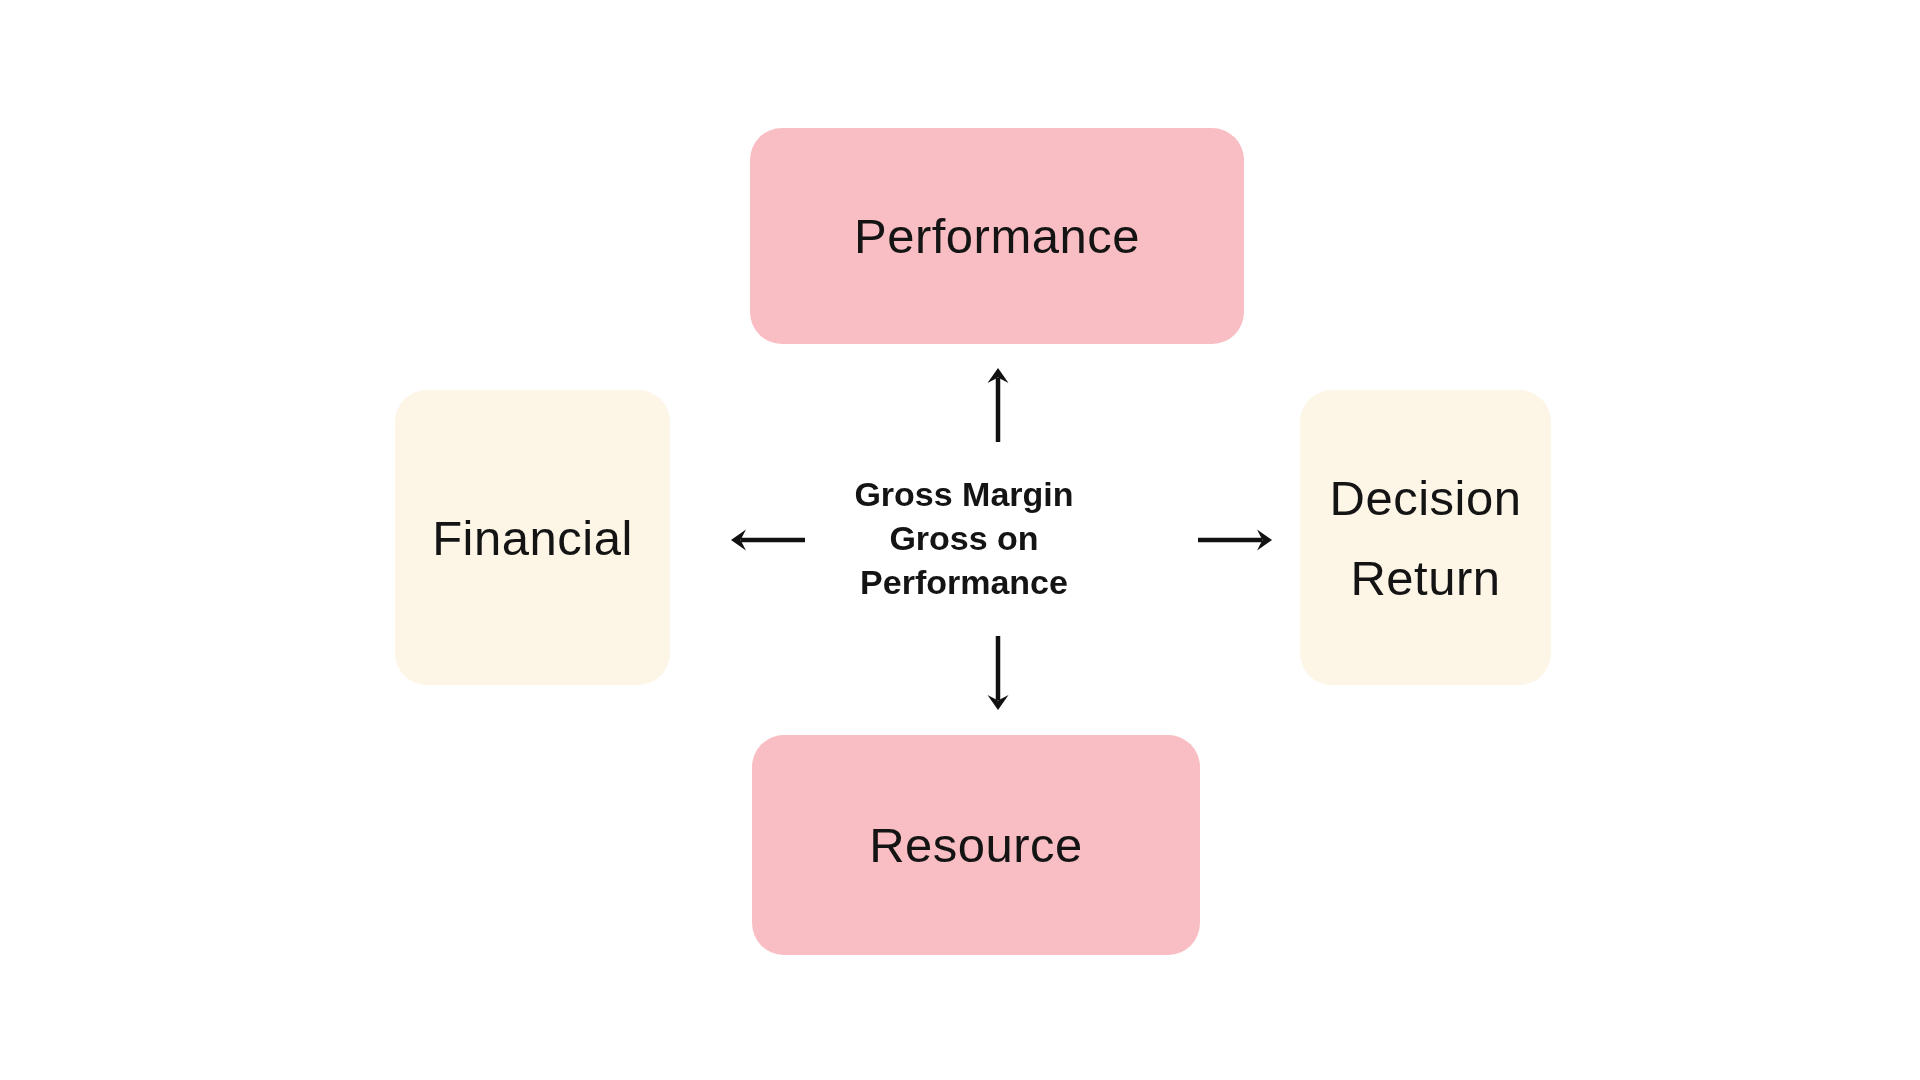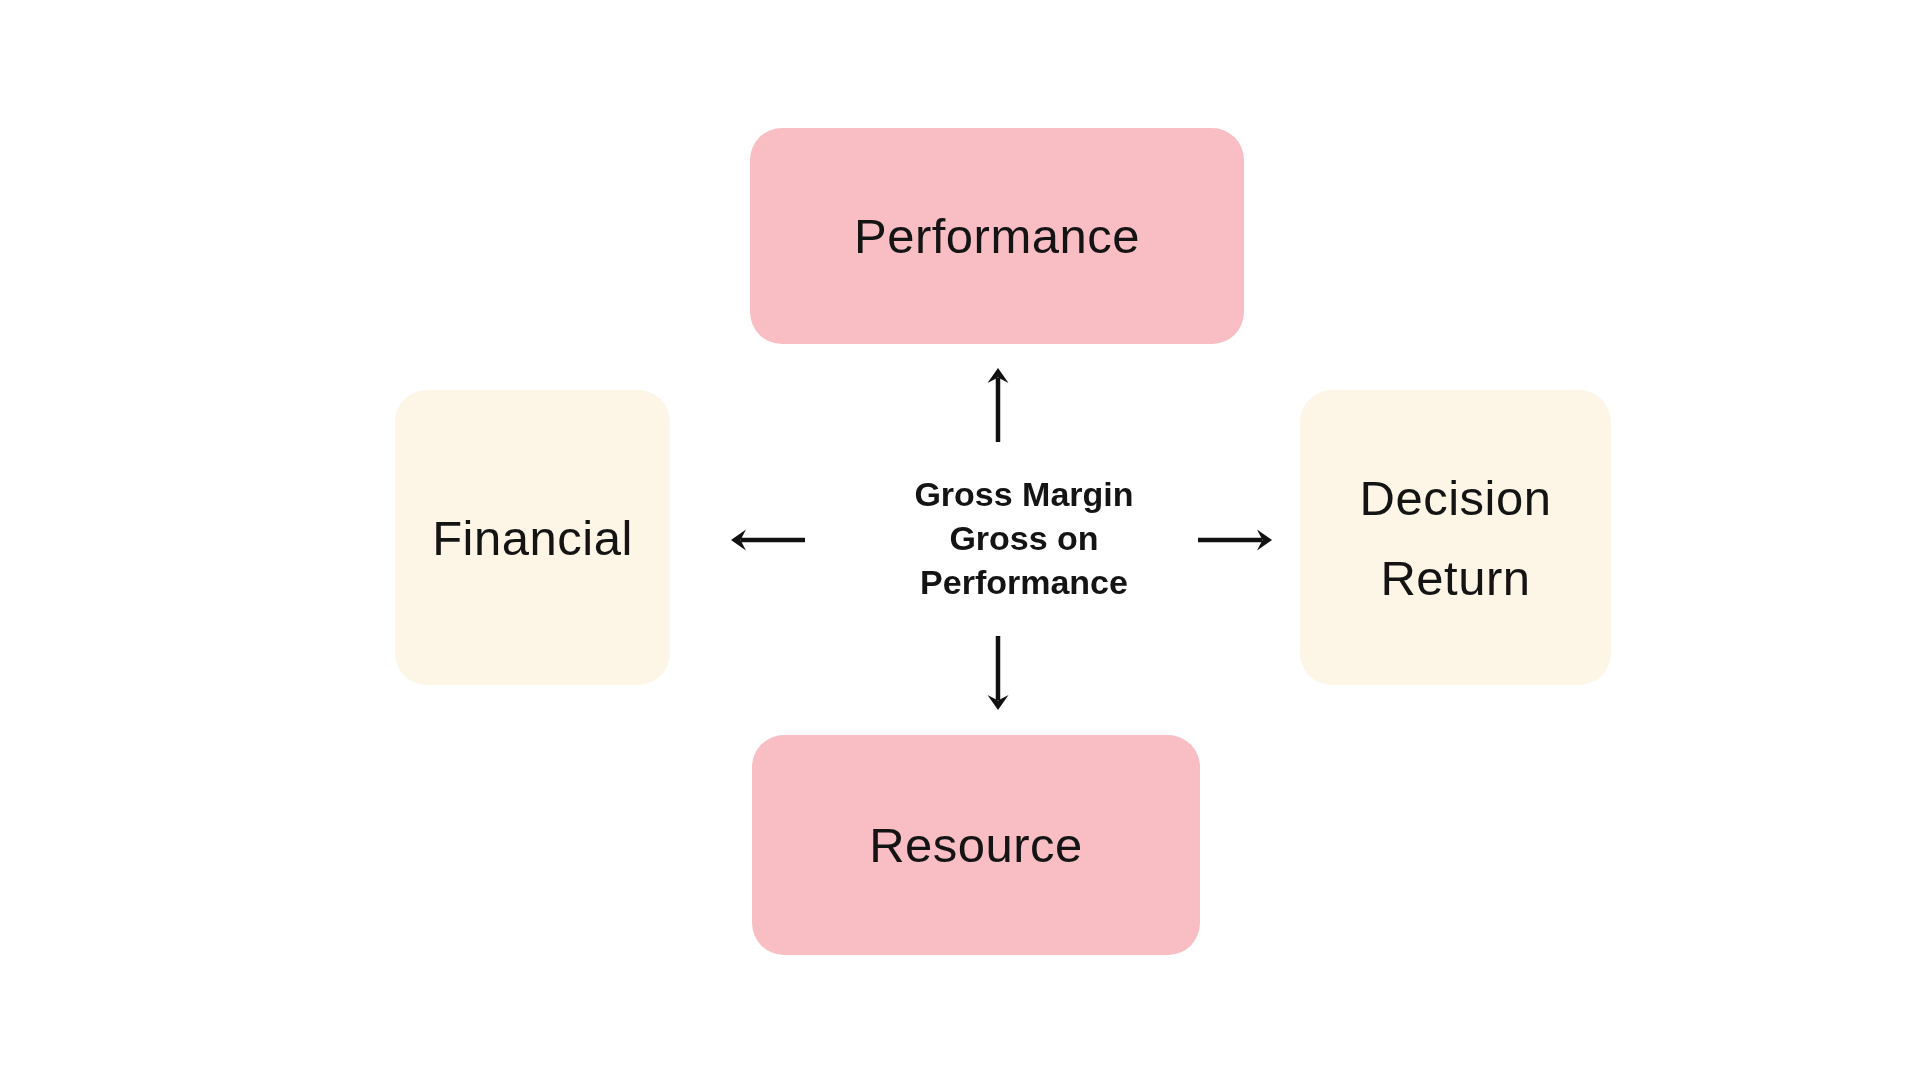--- a/index.html
+++ b/index.html
@@ -37,25 +37,25 @@
     font-weight: 400;
     letter-spacing: 0.5px;
     white-space: nowrap;
   }
   .node-pink { background: var(--pink); }
   .node-cream { background: var(--cream); }
 
   .node-top    { left: 750px;  top: 128px; width: 494px; height: 216px; }
   .node-bottom { left: 752px;  top: 735px; width: 448px; height: 220px; }
   .node-left   { left: 395px;  top: 390px; width: 275px; height: 295px; }
-  .node-right  { left: 1300px; top: 390px; width: 311px; height: 295px; }
+  .node-right  { left: 1300px; top: 390px; width: 251px; height: 295px; }
 
   .center-label {
     position: absolute;
-    left: 904px; top: 472px; width: 240px;
+    left: 844px; top: 472px; width: 240px;
     text-align: center;
     color: var(--text);
   }
   .center-label .cline {
     display: block;
     font-size: 34px;
     line-height: 44px;
     font-weight: 700;
     white-space: nowrap;
   }

